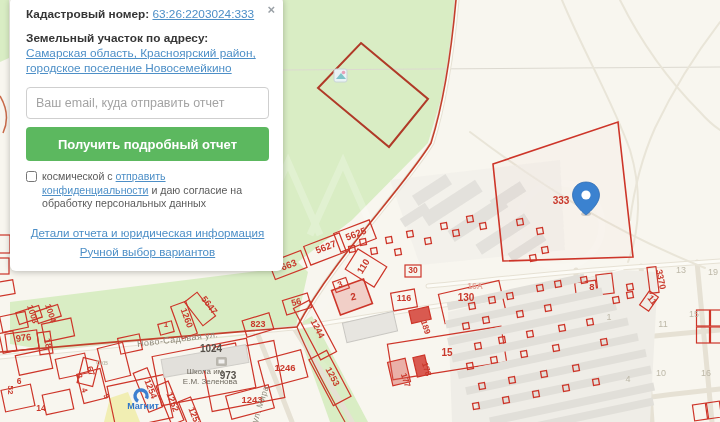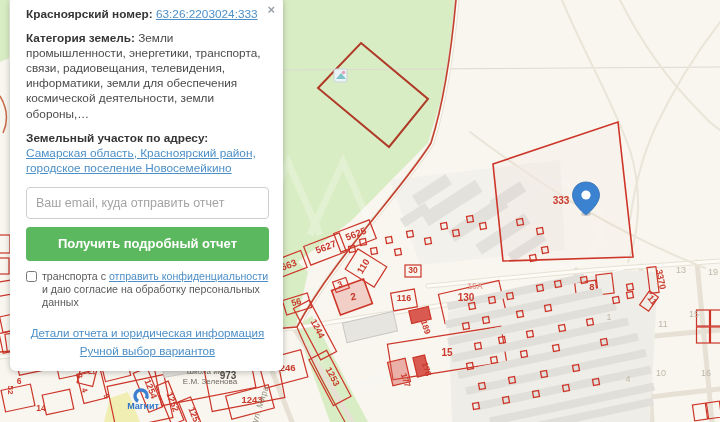--- a/index.html
+++ b/index.html
@@ -321,43 +321,39 @@
     <ellipse cx="586" cy="214" rx="5" ry="2" fill="rgba(0,0,0,0.15)"></ellipse>
     <path d="M586,182 c-8.3,0 -13.5,6.2 -13.5,13.2 c0,9.8 13.5,19.8 13.5,19.8 c0,0 13.5,-10 13.5,-19.8 c0,-7 -5.2,-13.2 -13.5,-13.2 z" fill="#3b82d0" stroke="#2f6cb3" stroke-width="0.8"></path>
     <circle cx="586" cy="195" r="4.6" fill="#ffffff"></circle>
   </g>
 </svg>
 
 <div class="panel">
   <span class="close">×</span>
 
   <p>
-    <b>Красноярский номер:</b>
+    <b>Кадастровый номер:</b>
     <a href="#" class="lnk">63:26:2203024:333</a>
   </p>
 
-  <p>
-    <b>Категория земель:</b>
-    <span>Земли промышленности, энергетики, транспорта, связи, радиовещания, телевидения, информатики, земли для обеспечения космической деятельности, земли обороны,…</span>
-  </p>
 
   <p>
     <b>Земельный участок по адресу:</b>
     <a href="#" class="lnk">Самарская область, Красноярский район, городское поселение Новосемейкино</a>
   </p>
 
 
   <input class="email" type="text" placeholder="Ваш email, куда отправить отчет" style="">
 
   <button class="submit">Получить подробный отчет</button>
 
 
   <label class="cb">
     <input type="checkbox" style="">
-    <span><span>транспорта с</span>
+    <span><span>космической с</span>
     <a href="#" class="lnk">отправить конфиденциальности</a>
     <span>и даю согласие на обработку персональных данных</span></span>
   </label>
 
   <div class="links">
     <a href="#" class="lnk">Детали отчета и юридическая информация</a>
     <a href="#" class="lnk">Ручной выбор вариантов</a>
   </div>
 </div>
 

